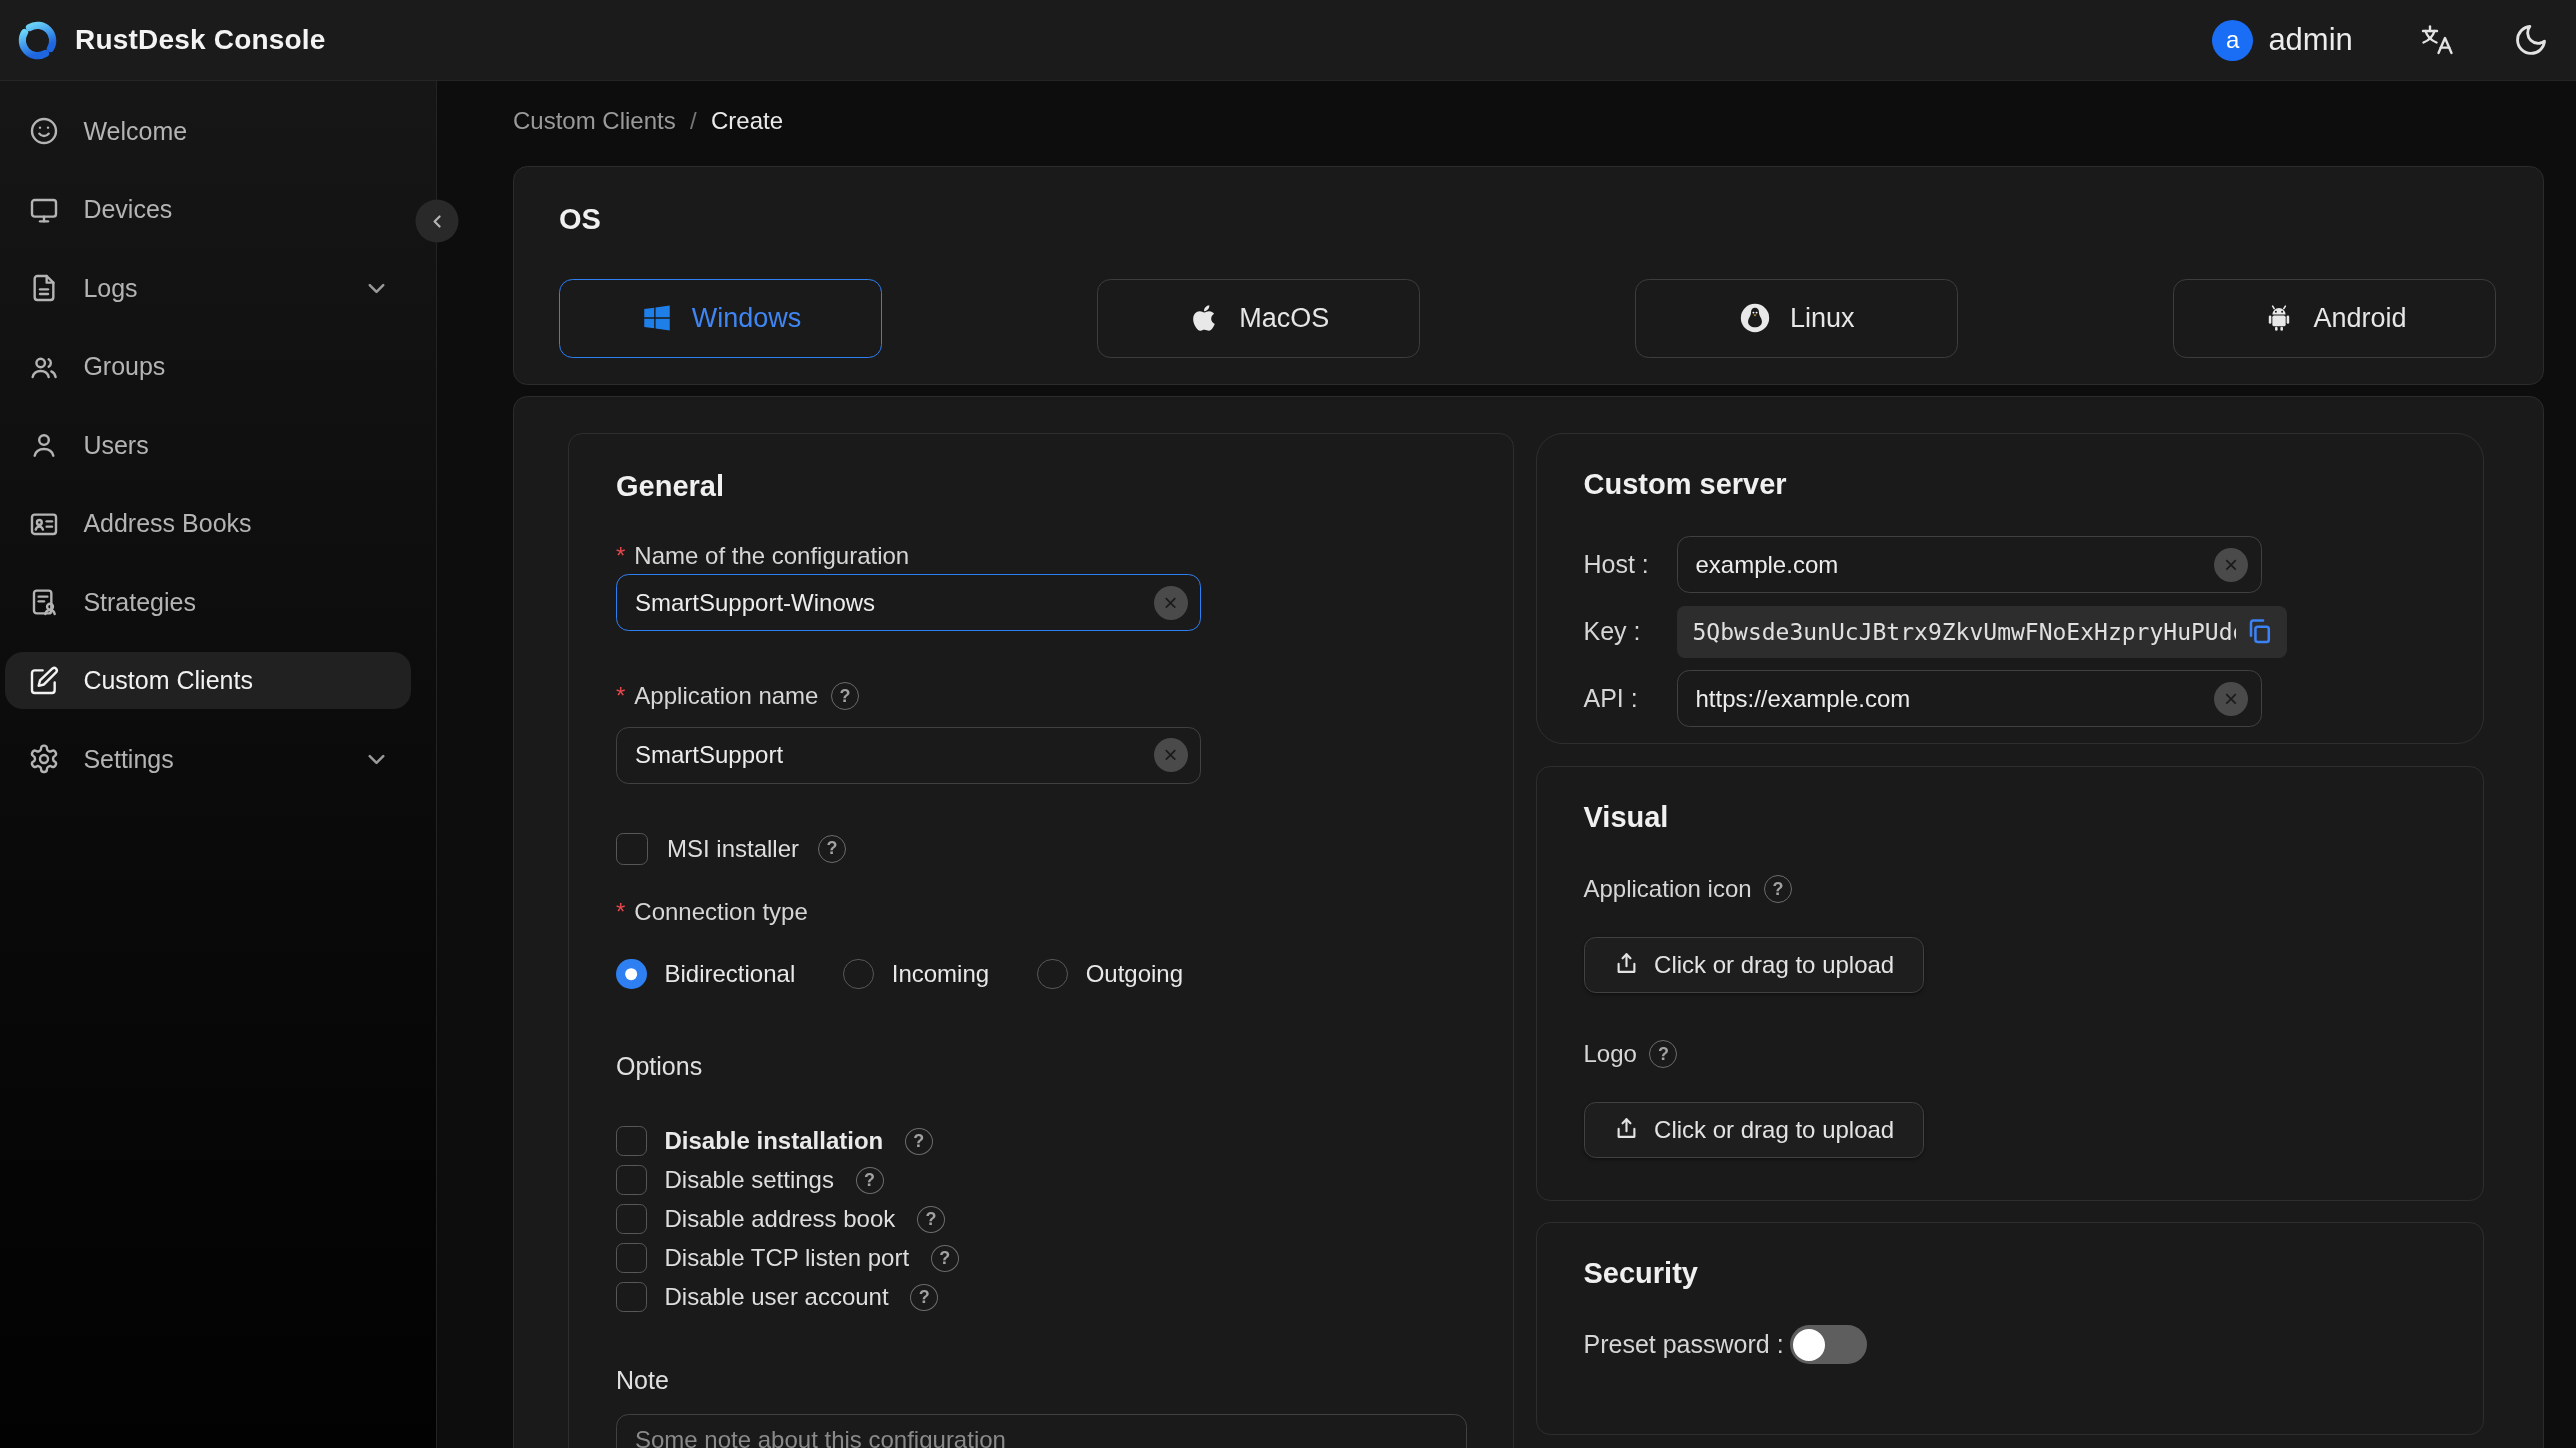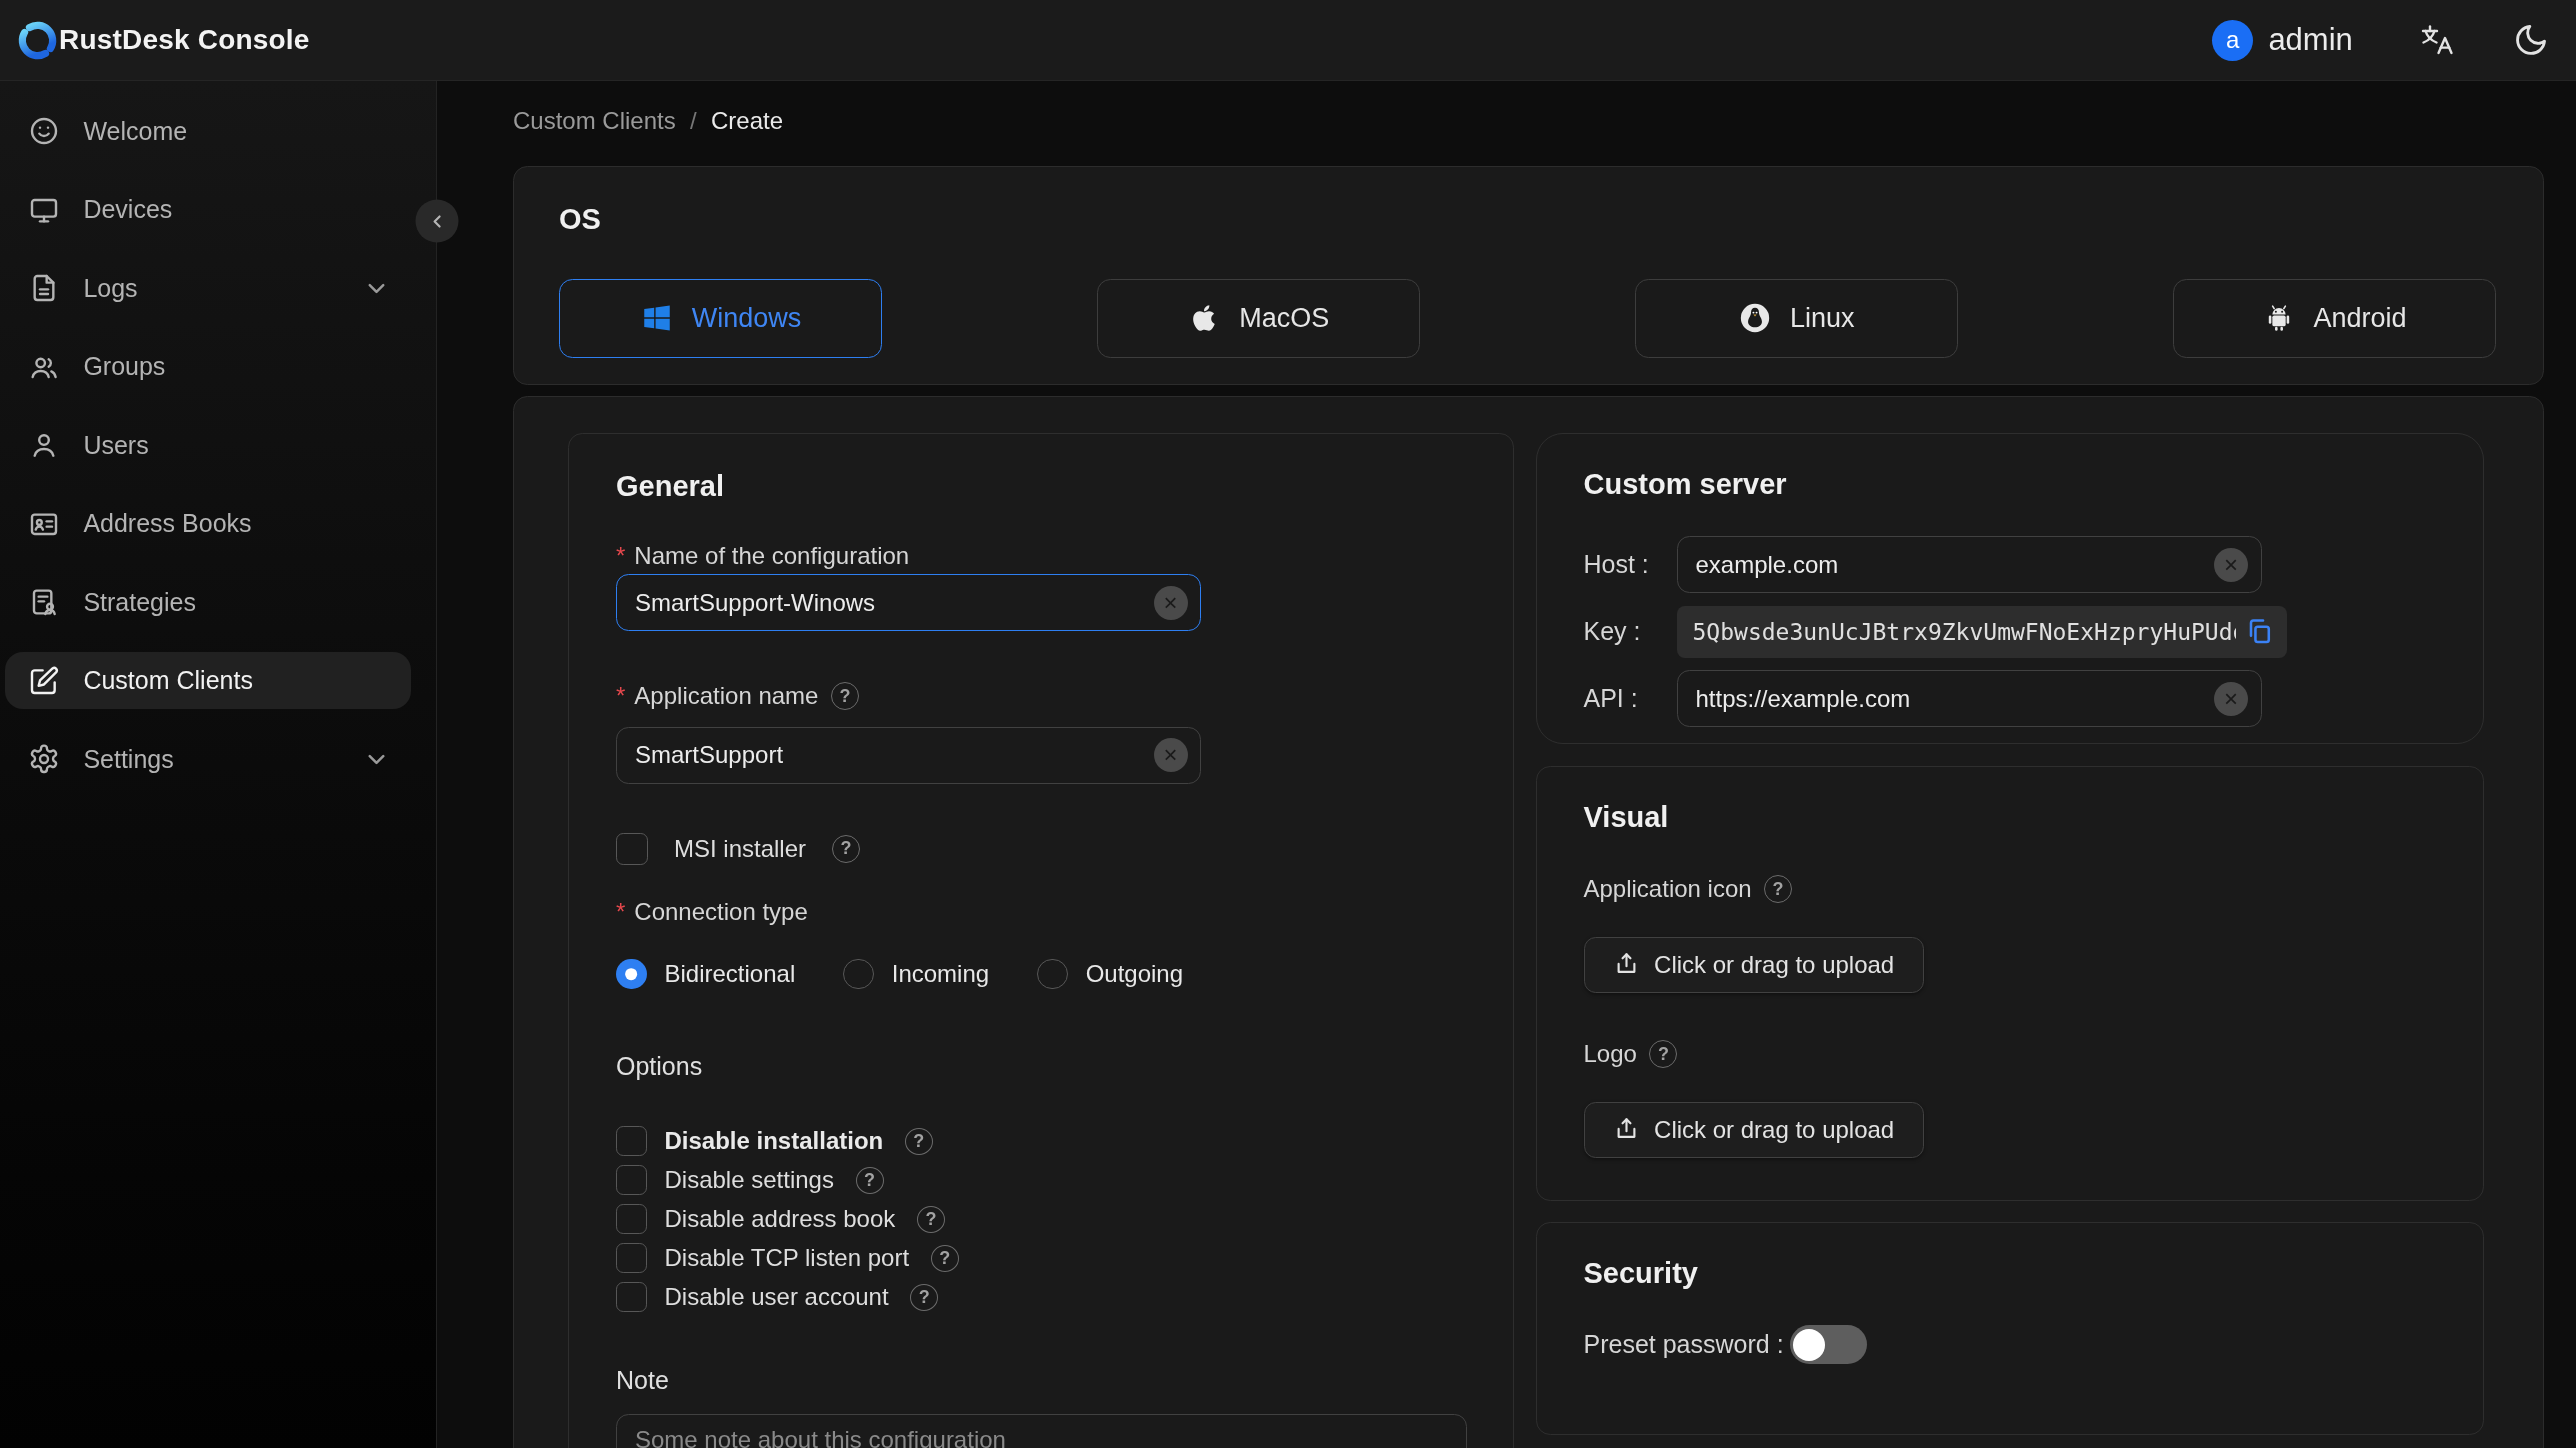--- a/index.html
+++ b/index.html
@@ -5,21 +5,21 @@
   :root{
     --accent:#2e7ff2; --logo-blue:#1f7fe8; --required-red:#e5484d;
     --avatar-bg:#1a6ef5; --copy-blue:#3b82f6;
   }
   *{box-sizing:border-box;margin:0;padding:0;font-family:"Liberation Sans","DejaVu Sans",sans-serif;}
   html,body{width:2576px;height:1448px;overflow:hidden;background:#0d0d0d;}
   svg{display:block;}
 
   
   .topbar{height:81px;background:#1b1b1b;border-bottom:0.9px solid #252525;display:flex;align-items:center;padding:0 20px 0 16px;}
-  .brand{display:flex;align-items:center;}
+  .brand{display:flex;align-items:center;gap:16px;}
   .brand-title{font-size:28px;font-weight:700;color:#f3f3f3;letter-spacing:0.2px;}
   .topbar-right{margin-left:auto;display:flex;align-items:center;}
   .avatar{width:41px;height:41px;border-radius:50%;background:var(--avatar-bg);color:#fff;font-size:24px;display:flex;align-items:center;justify-content:center;}
   .username{font-size:31px;color:#ececec;margin-left:15.2px;}
   .icon-btn{display:flex;align-items:center;justify-content:center;color:#e3e3e3;}
   .translate-btn{margin-left:65px;}
   .moon-btn{margin-left:59px;margin-right:7.2px;}
 
   
   .app{display:flex;height:1368px;}
@@ -54,21 +54,21 @@
   .req{color:var(--required-red);margin-right:9px;font-size:24px;}
   .mt-name-label{margin-top:34px;}
   .text-input{width:585px;height:57px;border:0.9px solid #414141;border-radius:12.5px;display:flex;align-items:center;padding:0 12.5px 0 18px;background:transparent;}
   .text-input.focused{border:1.8px solid var(--accent);}
   .mt-app-label{margin-top:47px;}
   .mt-app-input{margin-top:12.5px;}
   .input-value{flex:1;font-size:24px;color:#ececec;white-space:nowrap;overflow:hidden;}
   .clear-btn{width:34px;height:34px;border-radius:50%;background:#4a4a4a;color:#1a1a1a;font-size:24px;line-height:1;display:flex;align-items:center;justify-content:center;cursor:pointer;flex:0 0 34px;}
   .help{width:28px;height:28px;border-radius:50%;border:1.8px solid #6b6b6b;color:#a2a2a2;font-size:18px;font-weight:700;display:inline-flex;align-items:center;justify-content:center;margin-left:12.5px;flex:0 0 28px;cursor:default;}
   .cb{width:30.5px;height:30.5px;border:1.8px solid #575757;border-radius:7.2px;background:transparent;flex:0 0 30.5px;cursor:pointer;}
-  .msi-row{margin-top:47px;height:36px;display:flex;align-items:center;gap:26px;font-size:24px;color:#dedede;}
+  .msi-row{margin-top:47px;height:36px;display:flex;align-items:center;gap:19px;font-size:24px;color:#dedede;}
   .mt-conn-label{margin-top:27px;}
   .radio-row{margin-top:25px;height:39px;display:flex;align-items:center;gap:48px;}
   .radio-opt{display:flex;align-items:center;gap:18px;font-size:24px;color:#e8e8e8;cursor:pointer;}
   .radio{width:30.5px;height:30.5px;border-radius:50%;border:1.8px solid #575757;position:relative;flex:0 0 30.5px;}
   .radio.checked{border:none;background:var(--accent);}
   .radio.checked::after{content:"";position:absolute;left:50%;top:50%;width:11.7px;height:11.7px;border-radius:50%;background:#fff;transform:translate(-50%,-50%);}
   .sub-label{font-size:25px;color:#e0e0e0;line-height:36px;height:36px;}
   .mt-options{margin-top:54px;}
   .opts{margin-top:38px;}
   .opt-row{height:39px;display:flex;align-items:center;gap:18px;font-size:24px;color:#dedede;}

